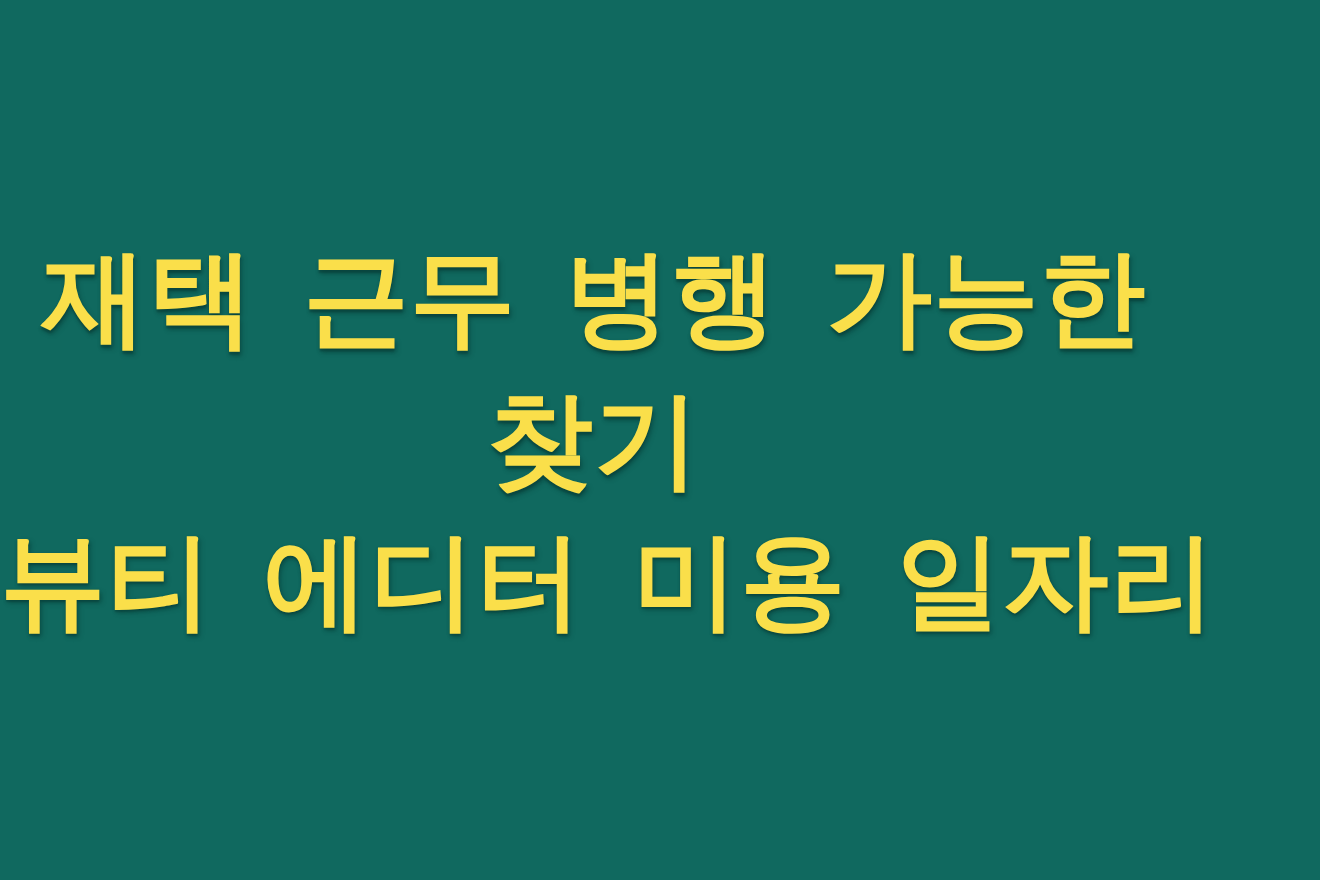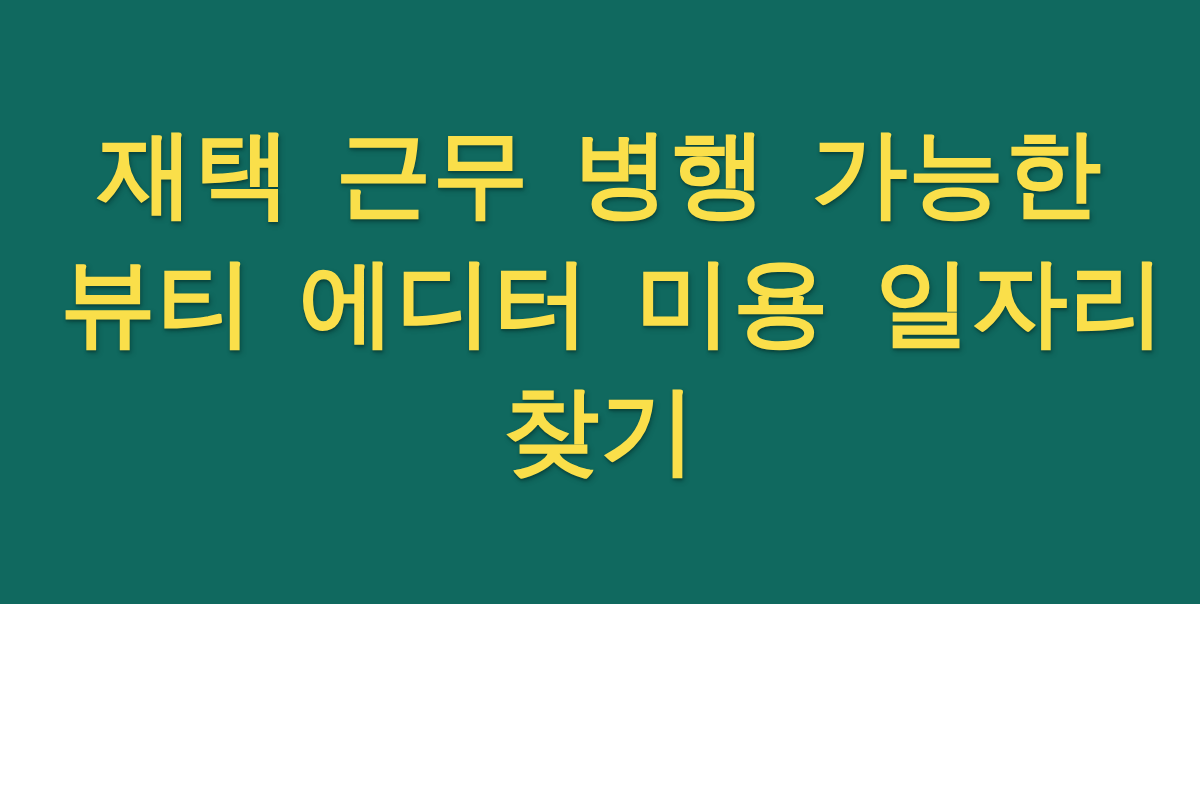--- a/index.html
+++ b/index.html
@@ -11,25 +11,25 @@
   body {
     width: 1200px;
     height: 800px;
     overflow: hidden;
     font-family: "DejaVu Sans", "Liberation Sans", sans-serif;
   }
 
   #banner {
     position: relative;
     width: 1200px;
-    height: 604px;
+    height: 800px;
     box-sizing: border-box;
     display: flex;
     align-items: center;
-    justify-content: center;
+    justify-content: flex-start;
     background: #10695F;
   }
 
   #headline {
     width: 1080px;
     margin: 0;
     padding: 0;
     text-align: center;
     color: #FADF4A;
     font-family: "DejaVu Sans", "Liberation Sans", sans-serif;
@@ -56,17 +56,17 @@
   #headline .line-2 { letter-spacing: 0.014em; }
   #headline .line-3 { letter-spacing: 0.010em; }
 </style>
 </head>
 <body>
 
 <div id="banner" style="background: rgb(16, 105, 95);">
 
   <h1 id="headline" style="color: rgb(250, 223, 74);">
     <span class="line line-1">재택 근무 병행 가능한</span>
+    <span class="line line-3">찾기</span>
     <span class="line line-2">뷰티 에디터 미용 일자리</span>
-    <span class="line line-3">찾기</span>
   </h1>
 
 </div>
 
 </body></html>

